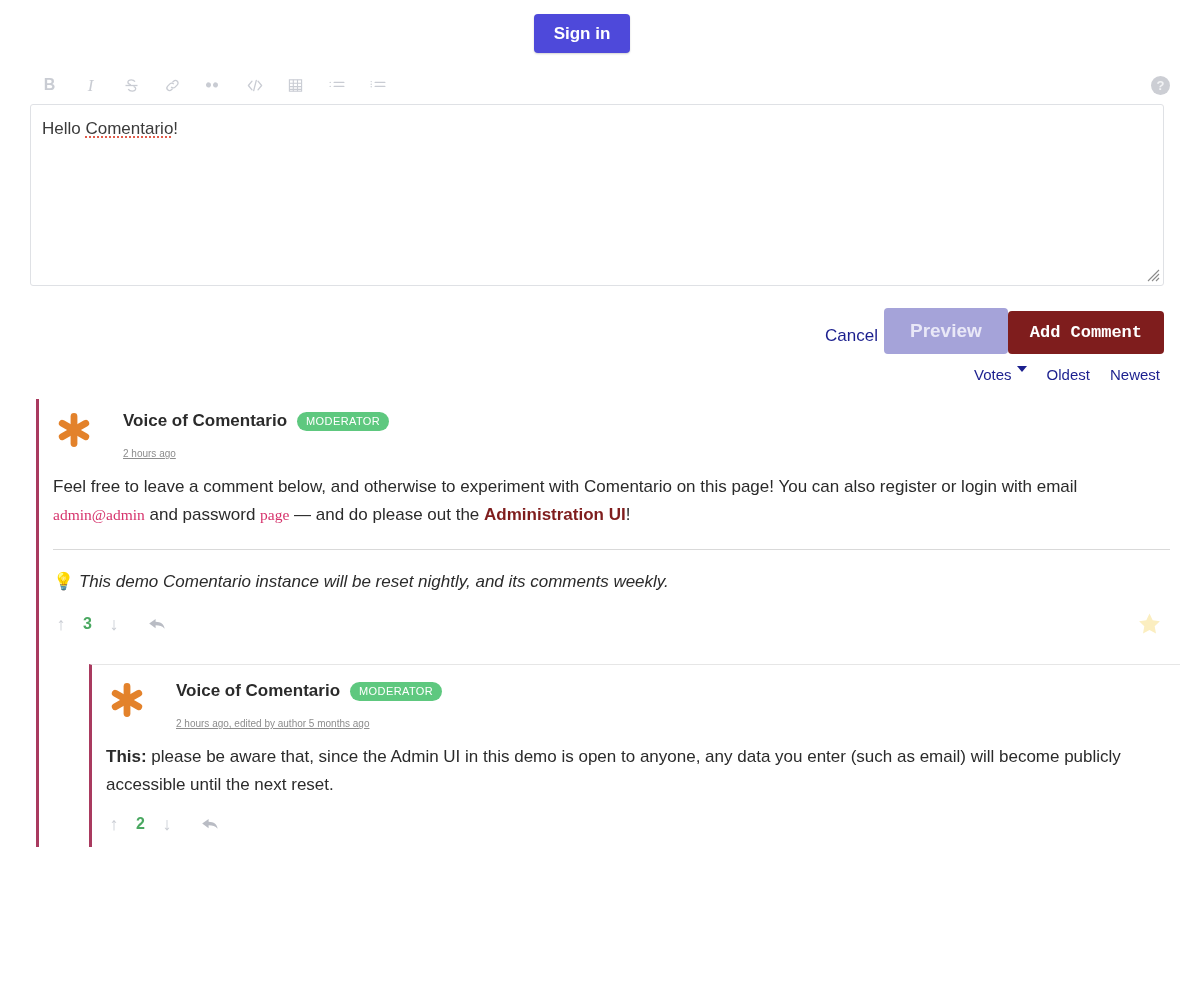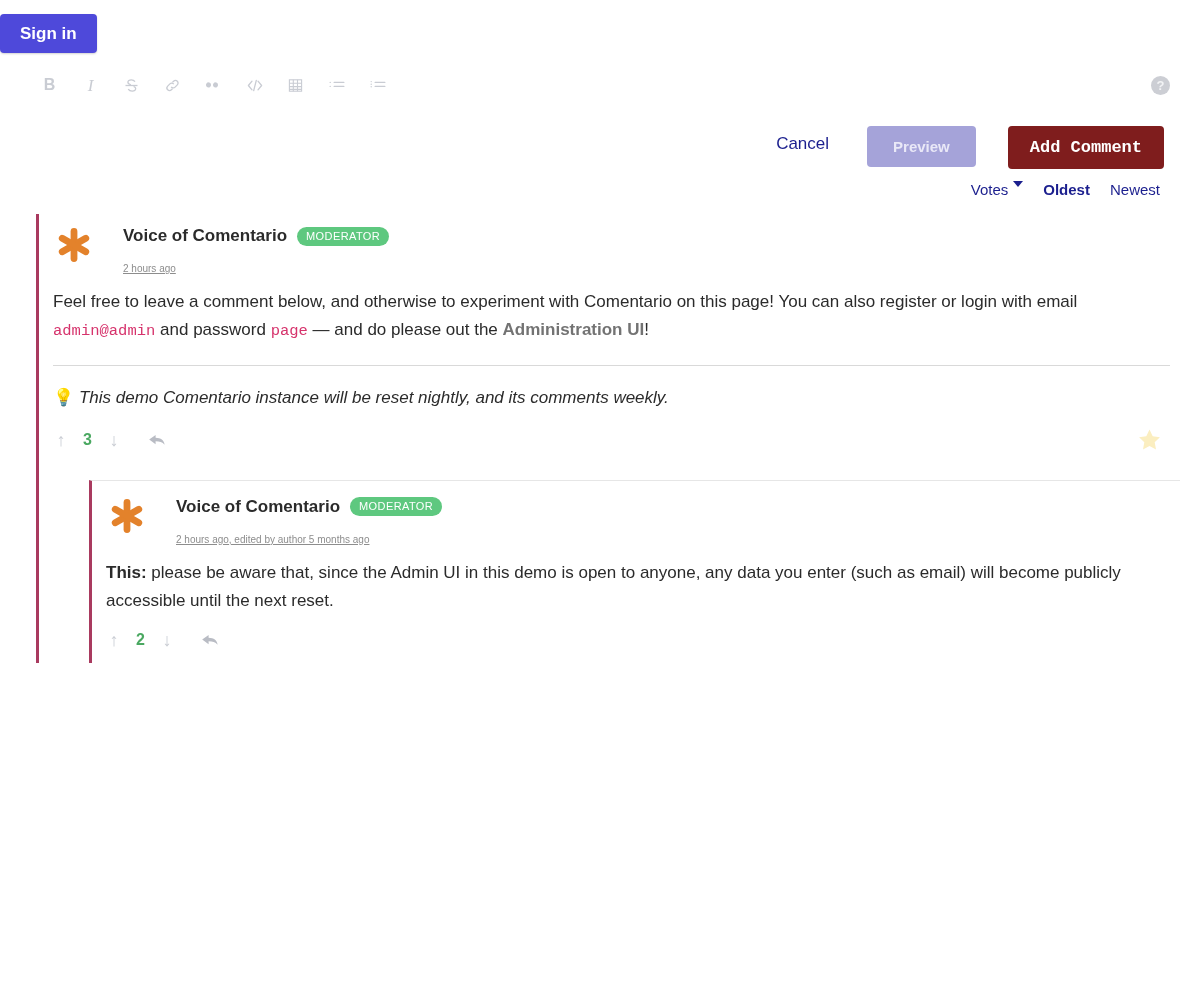--- a/index.html
+++ b/index.html
@@ -9,21 +9,21 @@
     font-family: "Liberation Sans", sans-serif;
     color: #262626;
   }
   body { width: 1200px; height: 982px; overflow: hidden; position: relative; }
 
   .page { width: 1200px; position: relative; }
 
   
   .signin-row {
     height: 66px;
-    display: flex; align-items: center; justify-content: flex-start;
+    display: flex; align-items: center; justify-content: center;
     padding-right: 36px;
   }
   .btn-signin {
     background: #4e49da;
     color: #fff;
     font-weight: bold;
     font-size: 17px;
     border: none;
     border-radius: 4px;
     padding: 11px 20px;
@@ -83,37 +83,37 @@
     text-decoration: underline;
     text-decoration-style: dotted;
     text-decoration-color: #e05b4a;
     text-decoration-thickness: 2px;
     text-underline-offset: 2px;
   }
   .grip { position: absolute; right: 3px; bottom: 3px; width: 14px; height: 14px; }
 
   
   .actions {
-    display: flex; align-items: flex-start; justify-content: flex-end;
-    gap: 32px;
+    display: flex; align-items: flex-end; justify-content: flex-end;
+    gap: 0;
     padding: 22px 36px 0 0;
   }
   .btn-cancel {
     background: none; border: none;
     color: #1b1f8e;
     font-size: 17px;
     padding: 8px 6px;
     cursor: pointer;
     font-family: "Liberation Sans", sans-serif;
   }
   .btn-preview {
     background: #a5a3d9;
     color: #e9e8f7;
     border: none; border-radius: 4px;
-    font-size: 15px; font-weight: bold;
+    font-size: 19px; font-weight: bold;
     padding: 12px 26px;
     cursor: pointer;
     font-family: "Liberation Sans", sans-serif;
   }
   .btn-add {
     background: #7f1d1d;
     color: #fff;
     border: none; border-radius: 4px;
     font-size: 17px; font-weight: bold;
     padding: 12px 22px;
@@ -126,21 +126,21 @@
     display: flex; align-items: center; justify-content: flex-end;
     gap: 20px;
     padding: 12px 40px 0 0;
     font-size: 15px;
   }
   .sort-item {
     color: #1b1f8e;
     cursor: pointer;
     display: inline-flex; align-items: flex-start; gap: 5px;
   }
-  .sort-item.active { font-weight: bold; }
+  .sort-item.active { font-weight: normal; }
   .caret {
     width: 0; height: 0;
     border-left: 5px solid transparent;
     border-right: 5px solid transparent;
     border-top: 6px solid #1b1f8e;
     display: inline-block;
   }
 
   
   .comments { padding: 16px 20px 0 36px; }
@@ -173,24 +173,24 @@
   }
   .ctime { font-size: 10px; color: #8d8d8d; margin-top: 17px; text-decoration: underline; }
 
   .cbody {
     font-size: 17px; line-height: 1.65;
     color: #2b2b2b;
     margin-top: 14px;
     padding-right: 10px;
   }
   .cbody code {
-    font-family: Liberation Mono, monospace;
+    font-family: Liberation Serif, serif;
     color: #d6336c; font-size: 15.5px;
   }
-  .cbody a { color: #737373; font-weight: bold; text-decoration: none; }
+  .cbody a { color: #7f1d1d; font-weight: bold; text-decoration: none; }
   .cbody hr {
     border: none; border-top: 1px solid #d9d9d9;
     margin: 20px 0 18px 0;
   }
   .cbody .tipline { font-style: italic; font-size: 17px; }
 
   .cfoot {
     display: flex; align-items: center; gap: 14px;
     margin-top: 16px; padding-bottom: 14px;
     position: relative;
@@ -252,20 +252,28 @@
       </button>
       <button class="tb-btn">
         <svg width="18" height="17" viewBox="0 0 18 17" fill="none" stroke="#c9ccd3" stroke-width="1.4" stroke-linecap="round">
           <path d="M2.2 4.6h.01M2.2 7.2h.01M2.2 9.8h.01M6.2 5.4h9.6M6.2 9.4h9.6"></path>
         </svg>
       </button>
     </div>
     <div class="tb-help">?</div>
   </div>
 
+  <div class="editor-wrap">
+    <div class="editor-box">
+      <div class="editor-text"><span>Hello </span><span class="spell">Comentario</span><span>!</span></div>
+      <svg class="grip" viewBox="0 0 14 14">
+        <path d="M13 2 2 13M13 6 6 13M13 10 10 13" stroke="#8b8b8b" stroke-width="1.1"></path>
+      </svg>
+    </div>
+  </div>
 
   <div class="actions">
     <button class="btn-cancel">Cancel</button>
     <button class="btn-preview">Preview</button>
     <button class="btn-add">Add Comment</button>
   </div>
 
   <div class="sortrow">
     <span class="sort-item">
       <span>Votes</span>

